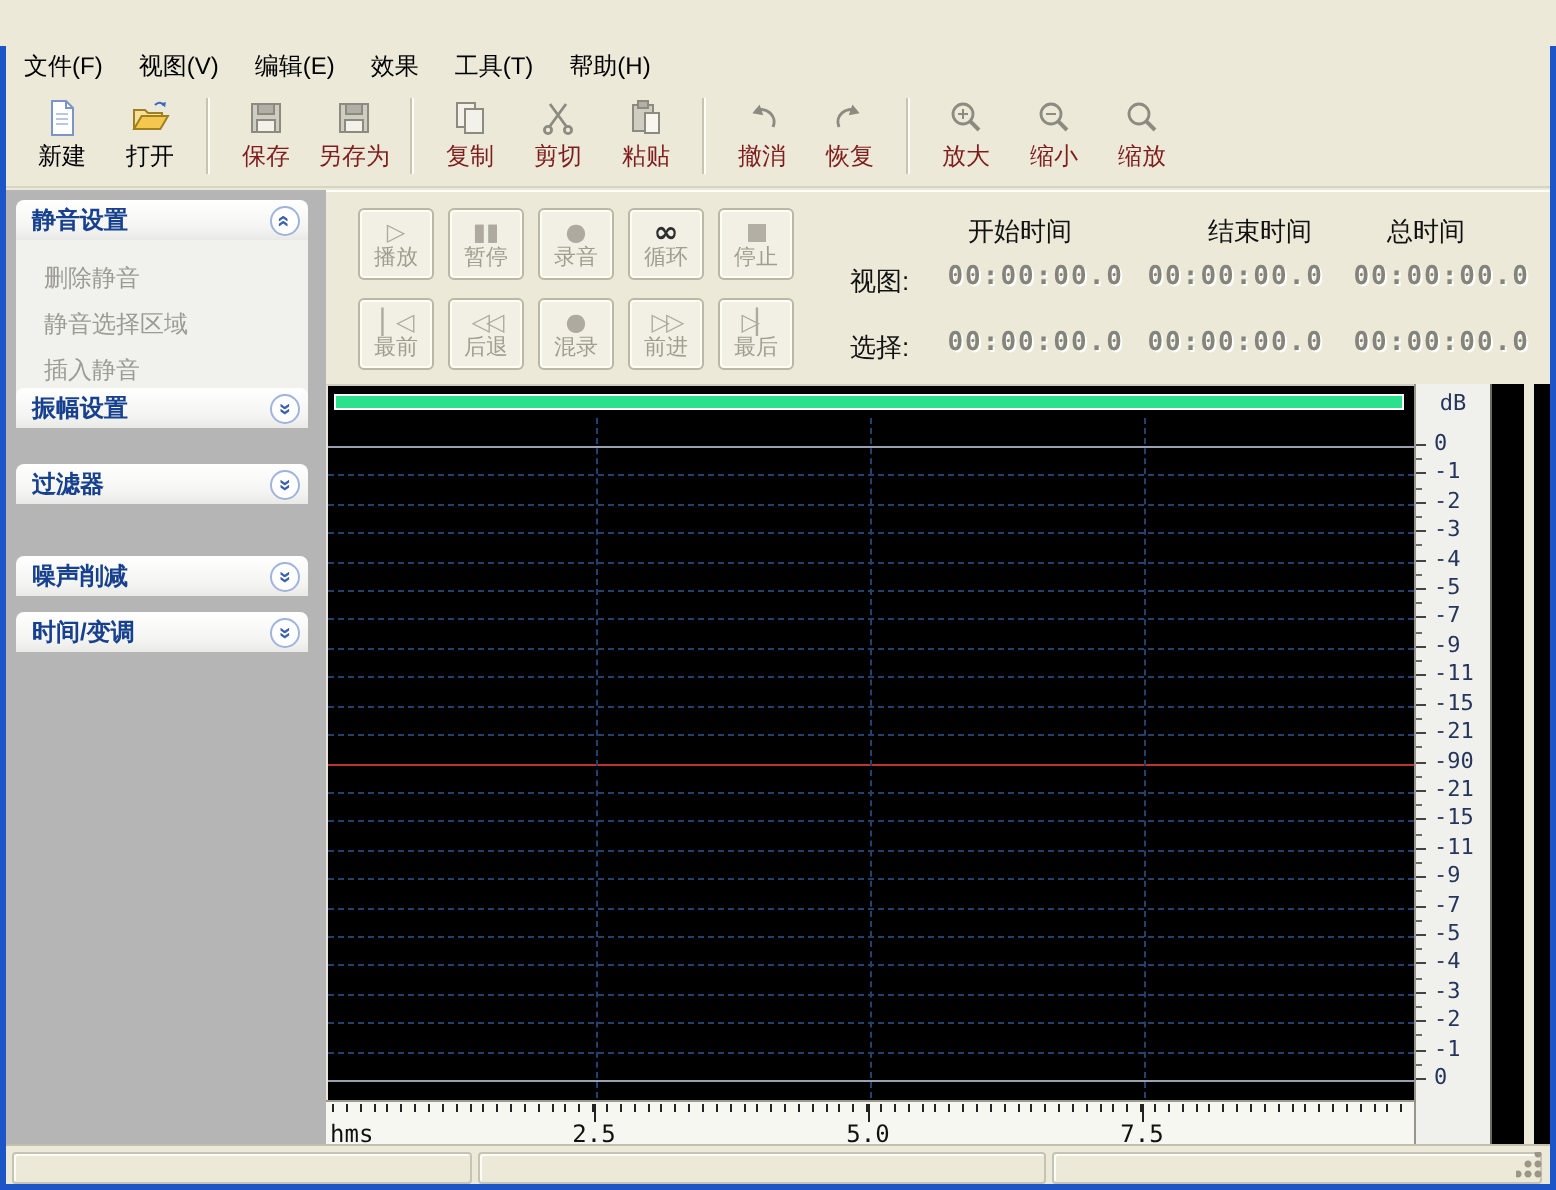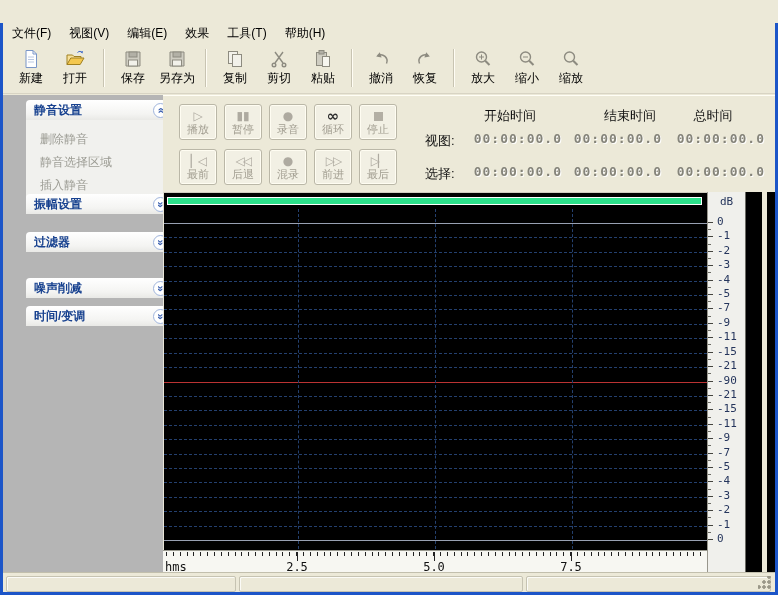--- a/index.html
+++ b/index.html
@@ -26,26 +26,26 @@
   .edge-bottom{position:absolute;left:0;top:592px;width:778px;height:3px;background:#1c55c8;}
   
   .menubar{position:absolute;left:3px;top:23px;width:772px;height:20px;background:#ece9d8;
     display:flex;align-items:center;gap:0;font-size:12px;color:#000;}
   .menu-item{padding:2px 9px;cursor:default;}
   .toolbar{position:absolute;left:3px;top:43px;width:772px;height:51px;background:#ece9d8;
     display:flex;align-items:center;padding-left:6px;box-sizing:border-box;
     border-bottom:1px solid #d8d4c4;}
   .tool-btn{min-width:36px;padding:1px 4px;display:flex;flex-direction:column;align-items:center;
     justify-content:center;gap:1px;font-size:12px;color:#000;}
-  .tool-btn.disabled{color:#000000;}
+  .tool-btn.disabled{color:#7f1d1d;}
   .tool-sep{width:1px;height:38px;background:#c8c4b2;border-right:1px solid #fffdf4;margin:0 6px;}
   .tool-icon{width:20px;height:20px;display:block;}
   
   .sidebar{position:absolute;left:3px;top:95px;width:160px;height:477px;background:#b5b5b5;}
-  .side-panel{position:absolute;left:5px;width:146px;margin-left:18px;}
+  .side-panel{position:absolute;left:5px;width:146px;}
   .side-header{height:20px;background:linear-gradient(180deg,#ffffff 0%,#f4f4f2 70%,#e9e9e6 100%);
     border-radius:4px 4px 0 0;display:flex;align-items:center;justify-content:space-between;
     padding:0 4px 0 8px;box-sizing:border-box;font-size:12px;font-weight:bold;color:#17418f;}
   .chevron{width:15px;height:15px;border-radius:50%;background:#fff;border:1px solid #9fb4dc;
     box-sizing:border-box;display:flex;align-items:center;justify-content:center;color:#3a5fae;
     font-size:11px;font-weight:bold;}
   .chevron .g{display:block;transform:rotate(90deg);line-height:1;}
   .chevron.up .g{transform:rotate(-90deg);}
   .side-body{background:#f1f1ee;padding:8px 0 10px 14px;font-size:12px;color:#9c9c94;}
   .side-body .item{padding:3px 0;}

